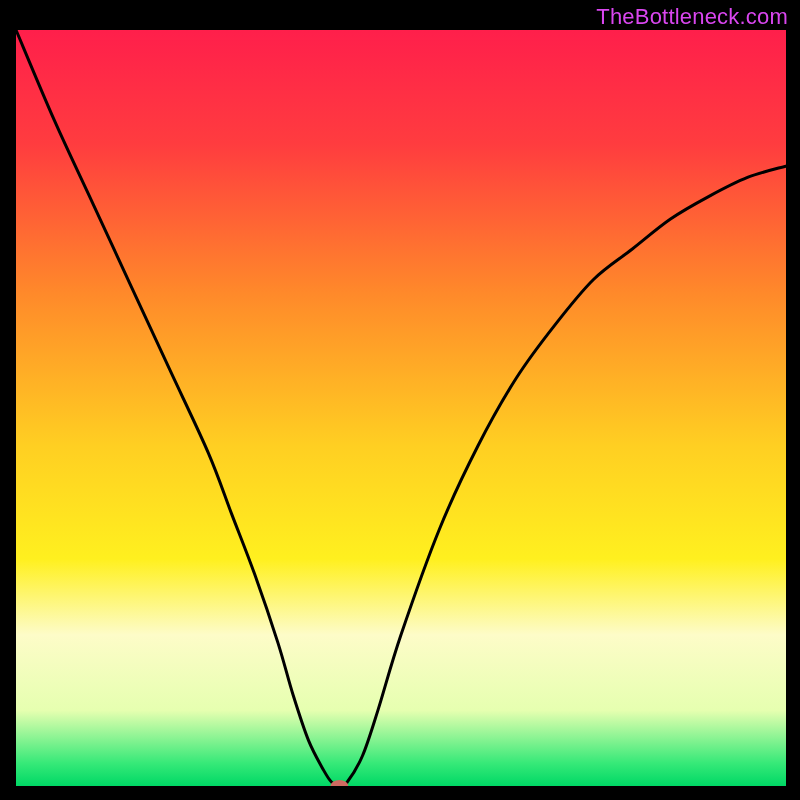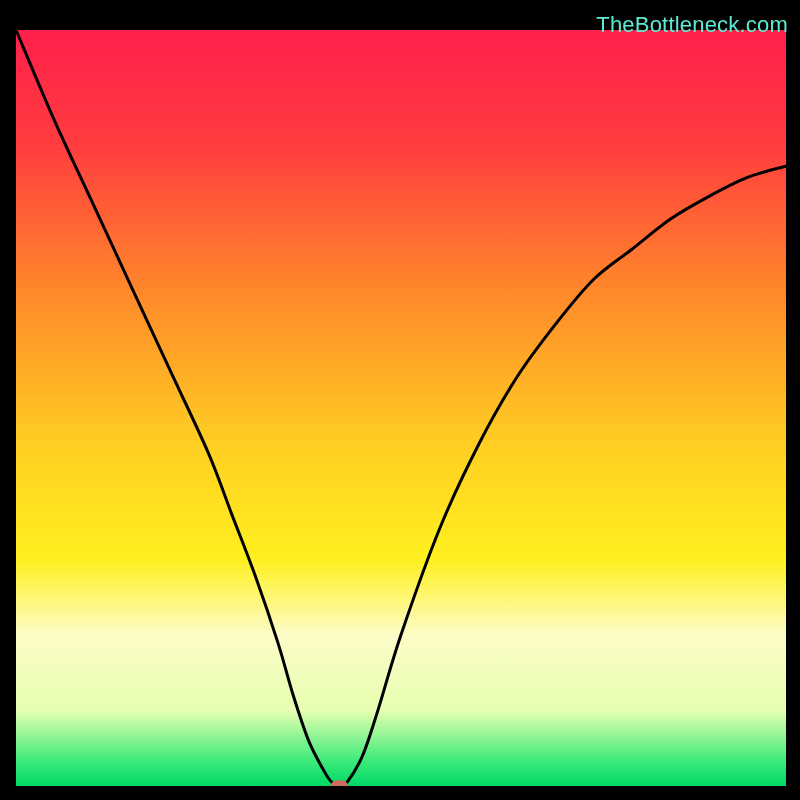--- a/index.html
+++ b/index.html
@@ -6,24 +6,24 @@
     margin: 0;
     padding: 0;
     width: 800px;
     height: 800px;
     background: #000;
     position: relative;
     font-family: Arial, Helvetica, sans-serif;
   }
   .watermark {
     position: absolute;
-    top: 12px;
+    top: 4px;
     right: 12px;
     font-size: 22px;
-    color: #5eead4;
+    color: #d946ef;
     font-weight: 500;
     letter-spacing: 0.2px;
     z-index: 10;
   }
   .plot-outer {
     position: absolute;
     left: 16px;
     top: 30px;
     width: 770px;
     height: 756px;

